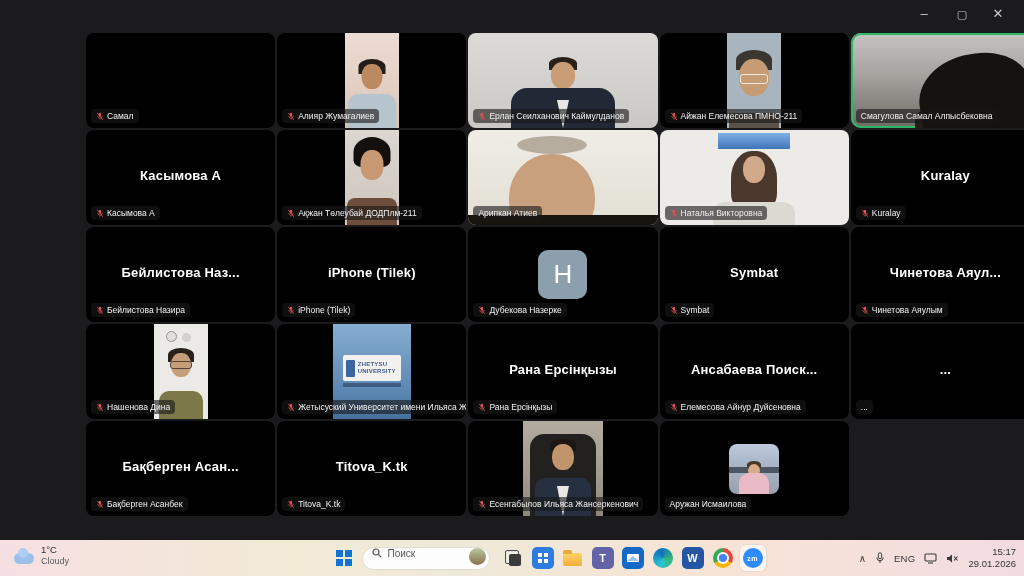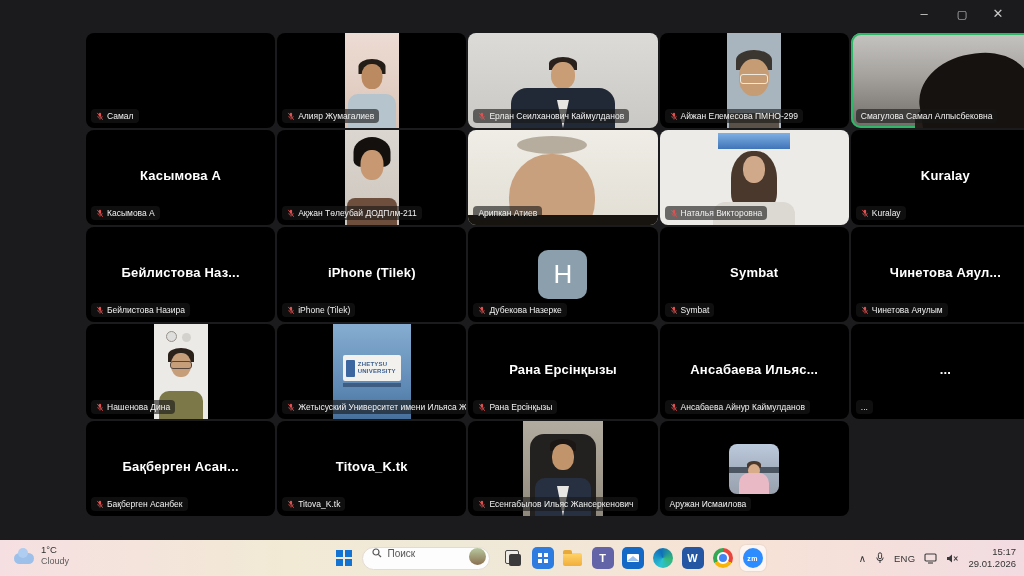--- a/index.html
+++ b/index.html
@@ -220,21 +220,21 @@
           <div class="glasses"></div>
           <div class="body"></div>
         </div>
         <div class="pill">
           <svg width="8" height="9" viewBox="0 0 10 11">
             <rect x="3.6" y="0.8" width="2.8" height="5" rx="1.4" fill="#e05252"></rect>
             <path d="M2.2 4.8a2.8 2.8 0 0 0 5.6 0" stroke="#e05252" stroke-width=".9" fill="none"></path>
             <line x1="5" y1="7.8" x2="5" y2="9.4" stroke="#e05252" stroke-width=".9"></line>
             <line x1="1.6" y1="1" x2="8.4" y2="9.6" stroke="#e05252" stroke-width="1.1"></line>
           </svg>
-          <span>Айжан Елемесова ПМНО-299</span>
+          <span>Айжан Елемесова ПМНО-211</span>
         </div>
       </div>
       <div class="tile scene-smagulova active">
         <div>
           <div class="body"></div>
           <div class="face"></div>
           <div class="hair"></div>
         </div>
         <div class="pill">
           <span>Смагулова Самал Алпысбековна</span>
@@ -412,29 +412,29 @@
           <svg width="8" height="9" viewBox="0 0 10 11">
             <rect x="3.6" y="0.8" width="2.8" height="5" rx="1.4" fill="#e05252"></rect>
             <path d="M2.2 4.8a2.8 2.8 0 0 0 5.6 0" stroke="#e05252" stroke-width=".9" fill="none"></path>
             <line x1="5" y1="7.8" x2="5" y2="9.4" stroke="#e05252" stroke-width=".9"></line>
             <line x1="1.6" y1="1" x2="8.4" y2="9.6" stroke="#e05252" stroke-width="1.1"></line>
           </svg>
           <span>Рана Ерсінқызы</span>
         </div>
       </div>
       <div class="tile scene-black">
-        <div class="cname">Ансабаева Ильяс...</div>
-        <div class="pill">
-          <svg width="8" height="9" viewBox="0 0 10 11">
-            <rect x="3.6" y="0.8" width="2.8" height="5" rx="1.4" fill="#e05252"></rect>
-            <path d="M2.2 4.8a2.8 2.8 0 0 0 5.6 0" stroke="#e05252" stroke-width=".9" fill="none"></path>
-            <line x1="5" y1="7.8" x2="5" y2="9.4" stroke="#e05252" stroke-width=".9"></line>
-            <line x1="1.6" y1="1" x2="8.4" y2="9.6" stroke="#e05252" stroke-width="1.1"></line>
-          </svg>
-          <span>Ансабаева Айнур Каймулданов</span>
+        <div class="cname">Ансабаева Поиск...</div>
+        <div class="pill">
+          <svg width="8" height="9" viewBox="0 0 10 11">
+            <rect x="3.6" y="0.8" width="2.8" height="5" rx="1.4" fill="#e05252"></rect>
+            <path d="M2.2 4.8a2.8 2.8 0 0 0 5.6 0" stroke="#e05252" stroke-width=".9" fill="none"></path>
+            <line x1="5" y1="7.8" x2="5" y2="9.4" stroke="#e05252" stroke-width=".9"></line>
+            <line x1="1.6" y1="1" x2="8.4" y2="9.6" stroke="#e05252" stroke-width="1.1"></line>
+          </svg>
+          <span>Елемесова Айнур Дуйсеновна</span>
         </div>
       </div>
       <div class="tile scene-black">
         <div class="cname">...</div>
         <div class="pill">
           <span>...</span>
         </div>
       </div>
       <div class="tile scene-black">
         <div class="cname">Бақберген Асан...</div>
@@ -468,21 +468,21 @@
           <div class="suit"></div>
           <div class="shirt"></div>
         </div>
         <div class="pill">
           <svg width="8" height="9" viewBox="0 0 10 11">
             <rect x="3.6" y="0.8" width="2.8" height="5" rx="1.4" fill="#e05252"></rect>
             <path d="M2.2 4.8a2.8 2.8 0 0 0 5.6 0" stroke="#e05252" stroke-width=".9" fill="none"></path>
             <line x1="5" y1="7.8" x2="5" y2="9.4" stroke="#e05252" stroke-width=".9"></line>
             <line x1="1.6" y1="1" x2="8.4" y2="9.6" stroke="#e05252" stroke-width="1.1"></line>
           </svg>
-          <span>Есенгабылов Ильяс Жансеркенович</span>
+          <span>Есенгабылов Ильяса Жансеркенович</span>
         </div>
       </div>
       <div class="tile scene-aruzhan">
         <div class="photo">
           <div class="city"></div>
           <div class="hair"></div>
           <div class="face"></div>
           <div class="body"></div>
         </div>
         <div class="pill">

